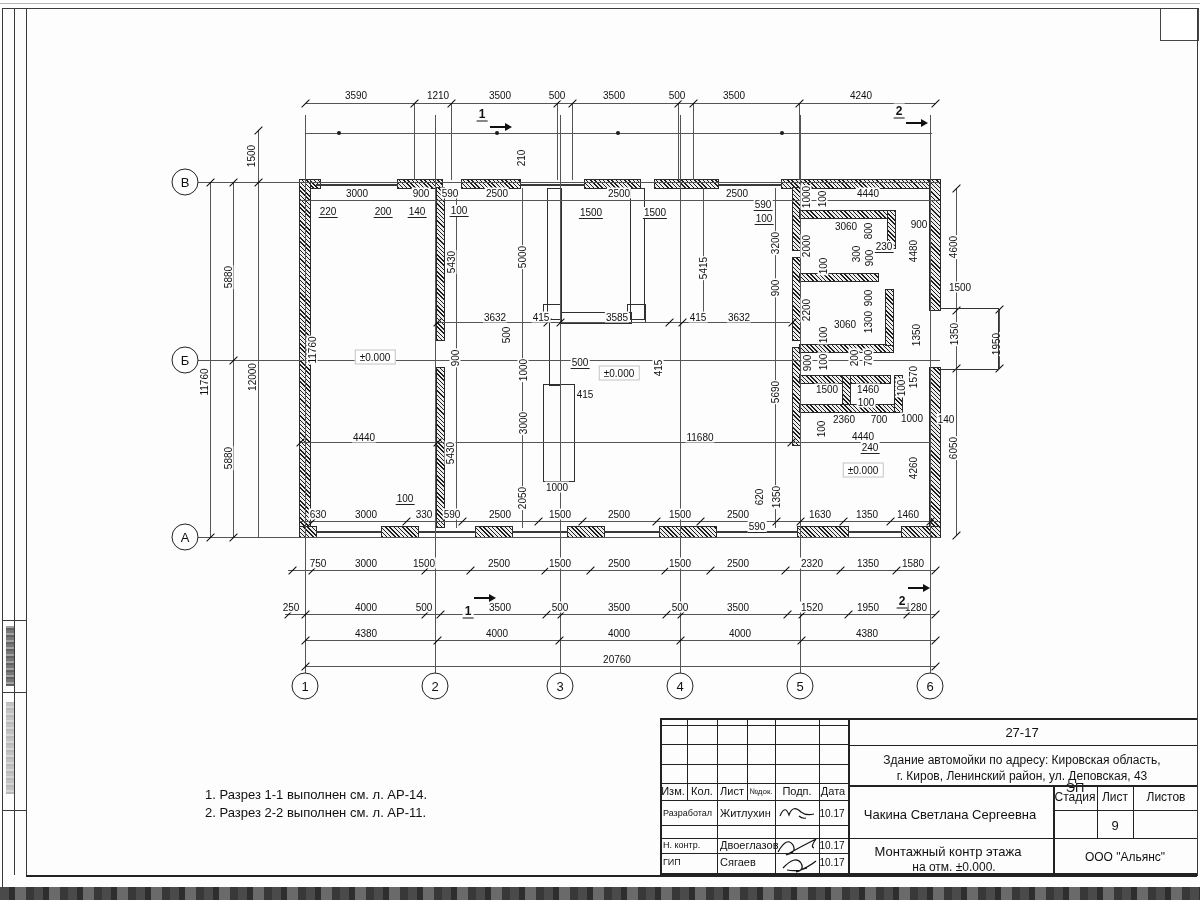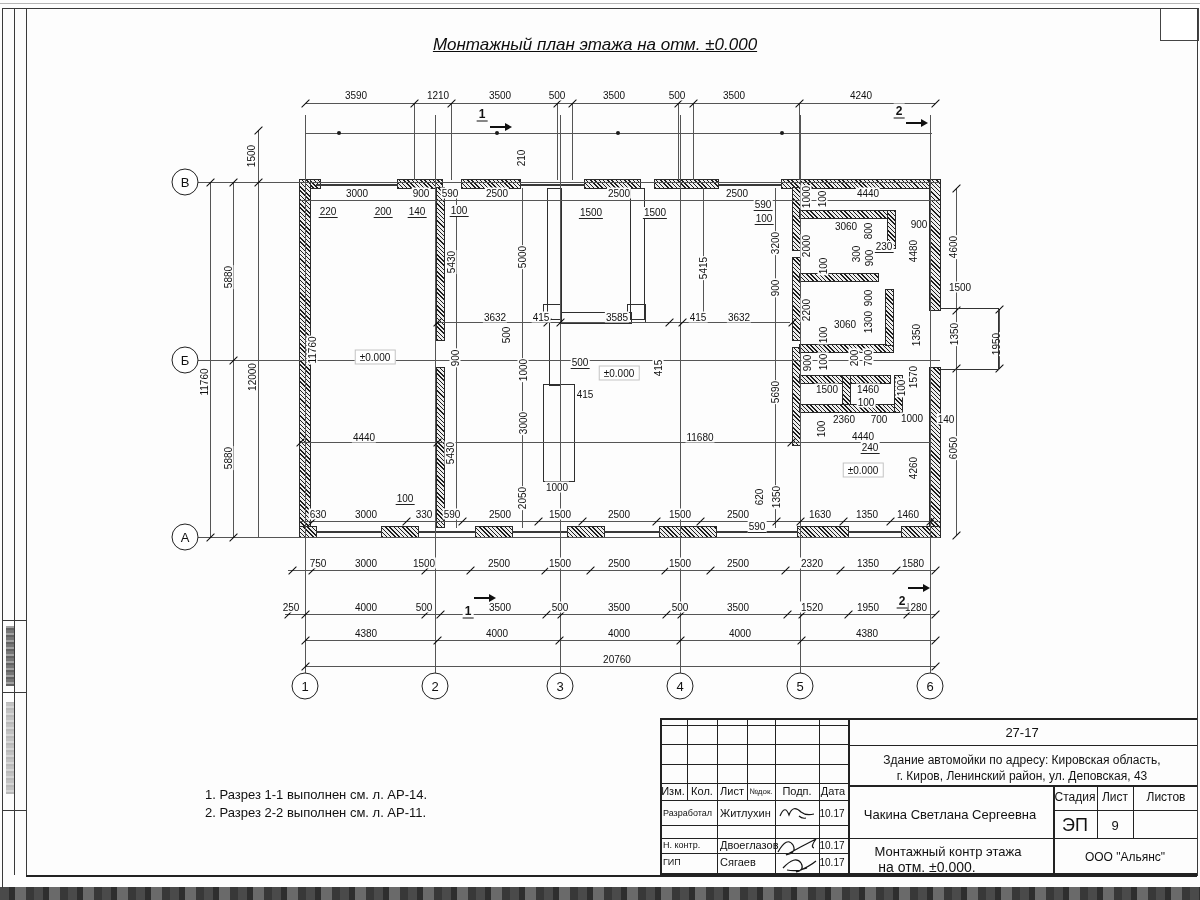--- a/index.html
+++ b/index.html
@@ -33,21 +33,20 @@
       background:repeating-linear-gradient(90deg,#4a4a4a 0 9px,#2e2e2e 9px 15px,#6a6a6a 15px 26px,#383838 26px 34px)}
   #corner-box{position:absolute;left:1160px;top:8px;width:37px;height:31px;border:1px solid #444;background:#fff}
   #porch{position:absolute;left:940px;top:308px;width:58px;height:60px;border:1px solid #333;border-left:none}
   #sig-svg{position:absolute;left:775px;top:800px}
 </style>
 </head>
 <body>
 
 <div id="page">
 
-  <div id="title">Монтажный план этажа на отм. ±0.000</div>
 
   <div id="plan-layer">
       <div class="wall" style="position: absolute; left: 300px; top: 180px; width: 20px; height: 8px;"></div>
       <div class="wall" style="position: absolute; left: 398px; top: 180px; width: 44px; height: 8px;"></div>
       <div class="wall" style="position: absolute; left: 462px; top: 180px; width: 58px; height: 8px;"></div>
       <div class="wall" style="position: absolute; left: 585px; top: 180px; width: 55px; height: 8px;"></div>
       <div class="wall" style="position: absolute; left: 655px; top: 180px; width: 63px; height: 8px;"></div>
       <div class="wall" style="position: absolute; left: 782px; top: 180px; width: 158px; height: 8px;"></div>
       <div class="wall" style="position: absolute; left: 300px; top: 180px; width: 10px; height: 355px;"></div>
       <div class="wall" style="position: absolute; left: 930px; top: 180px; width: 10px; height: 130px;"></div>
@@ -371,26 +370,26 @@
   <div id="corner-box"></div>
 
   <div class="note-line" style="top:787px">1. Разрез 1-1 выполнен см. л. АР-14.</div>
   <div class="note-line" style="top:805px">2. Разрез 2-2 выполнен см. л. АР-11.</div>
 
   <div class="tb-text" style="left:1022px;top:732px;font-size:13px">27-17</div>
   <div class="tb-text" style="left:1022px;top:760px;font-size:12px">Здание автомойки по адресу: Кировская область,</div>
   <div class="tb-text" style="left:1022px;top:776px;font-size:12px">г. Киров, Ленинский район, ул. Деповская, 43</div>
   <div class="tb-text" style="left:950px;top:814px;font-size:13px">Чакина Светлана Сергеевна</div>
   <div class="tb-text" style="left:948px;top:851px;font-size:13px">Монтажный контр этажа</div>
-  <div class="tb-text" style="left:927px;top:867px;font-size:14px">на отм. ±0.000.</div>
+  <div class="tb-text" style="left:954px;top:867px;font-size:12px">на отм. ±0.000.</div>
   <div class="tb-text" style="left:1125px;top:857px;font-size:12px">ООО "Альянс"</div>
   <div class="tb-text" style="left:1075px;top:797px;font-size:12px">Стадия</div>
   <div class="tb-text" style="left:1115px;top:797px;font-size:12px">Лист</div>
   <div class="tb-text" style="left:1166px;top:797px;font-size:12px">Листов</div>
-  <div class="tb-text" style="left:1075px;top:825px;font-size:18px">ЭП</div>
+  <div class="tb-text" style="left:1075px;top:787px;font-size:13px">ЭП</div>
   <div class="tb-text" style="left:1115px;top:825px;font-size:13px">9</div>
 
   <svg id="sig-svg" width="46" height="78">
     <path d="M5,16 q5,-12 9,-1 q4,-11 12,-3 q5,4 13,2 M24,16 q3,3 7,2" stroke="#151515" stroke-width="1.2" fill="none"></path>
     <path d="M3,52 q9,-16 15,-7 q4,8 -7,10 q16,-9 30,-16 q-6,8 -2,9" stroke="#151515" stroke-width="1.2" fill="none"></path>
     <path d="M8,68 q12,-13 18,-5 q4,7 -5,9 q13,-5 20,-11 M12,70 q10,2 20,-2" stroke="#151515" stroke-width="1.2" fill="none"></path>
   </svg>
 
   <div id="scan-strip"></div>
 <div class="ln" style="position: absolute; left: 0px; top: 3px; width: 1200px; height: 1px; background: rgb(181, 181, 181);"></div>

